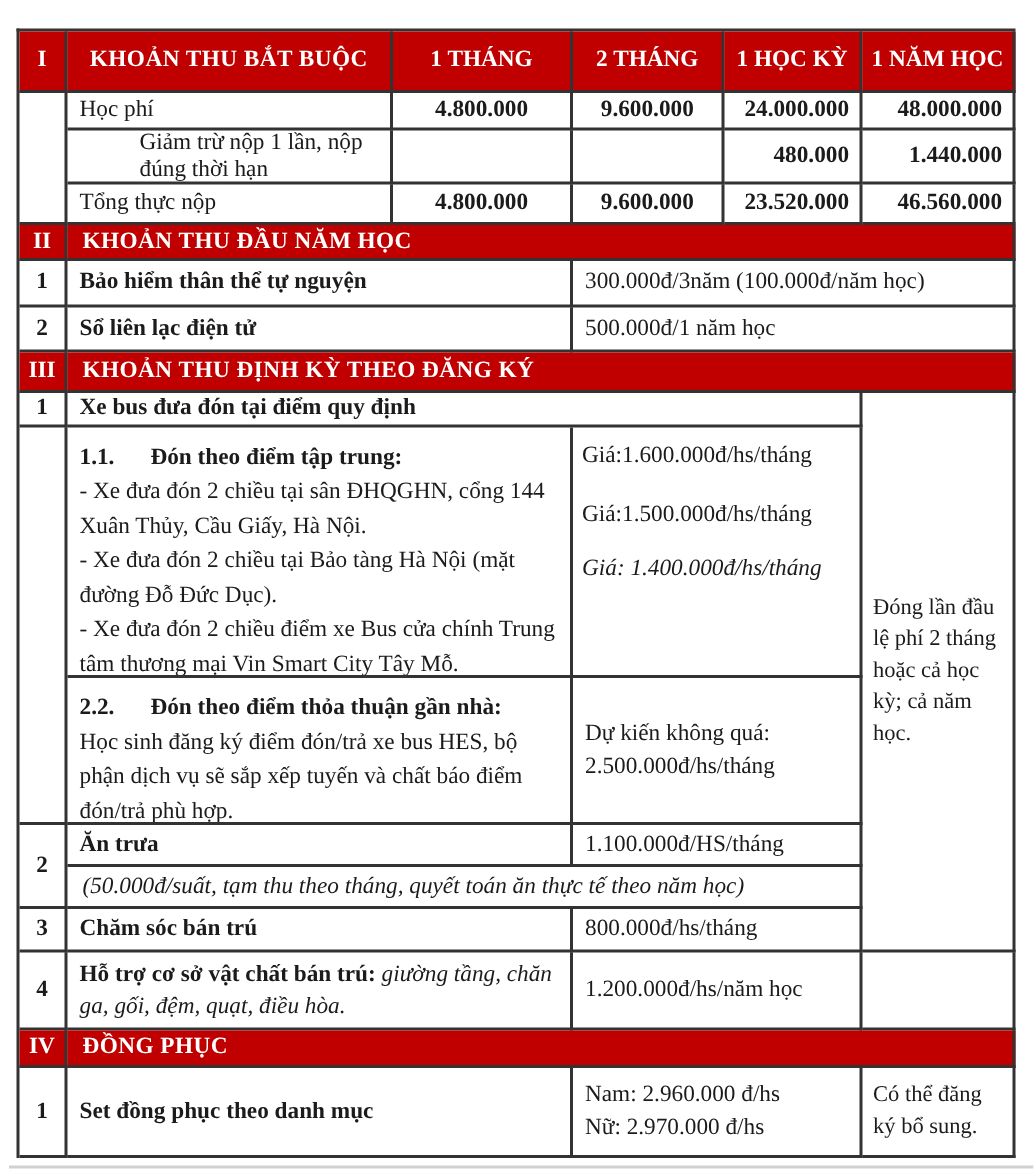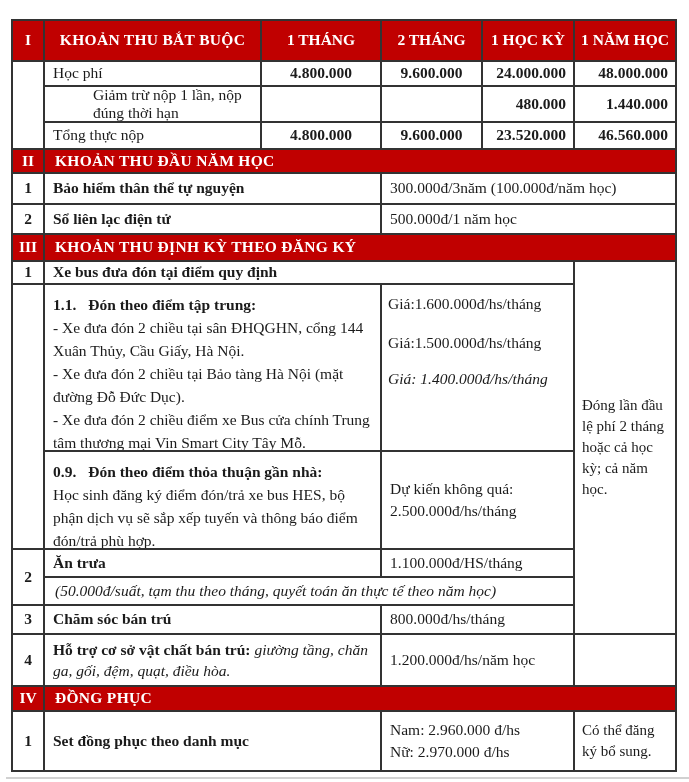--- a/index.html
+++ b/index.html
@@ -30,21 +30,21 @@
   .center{justify-content:center;text-align:center;}
   .right{justify-content:flex-end;padding-right:7px;text-align:right;}
   .padL{padding-left:8px;padding-right:6px;}
   .padL10{padding-left:10px;padding-right:6px;}
   .bold{font-weight:bold;}
   .italic{font-style:italic;}
   .small-lh{line-height:18px;padding-left:48px;}
   .colbox{flex-direction:column;align-items:flex-start;justify-content:flex-start;}
   .colcenter{flex-direction:column;align-items:flex-start;justify-content:center;}
   .optblock{padding:8px 6px 0 8px;line-height:23px;}
-  .opthead-gap{margin-left:12px;}
+  .opthead-gap{margin-left:24px;}
   .giaprice{line-height:19px;padding-left:6px;}
   .gia1{margin-top:9px;}
   .gia2{margin-top:20px;}
   .gia3{margin-top:17px;font-style:italic;}
   .note-cell{padding:4px 5px 4px 7px;line-height:21px;font-size:15px;}
   .uniform-lines{line-height:22px;}
   .banner-title{letter-spacing:.3px;}
   .shadow-line{position:absolute;left:6px;top:777px;width:683px;height:2px;background:#c9c9c9;opacity:.85;}
 </style>
 </head>
@@ -108,22 +108,22 @@
     </div>
   </div>
   <div class="cell colbox" style="grid-area:10/4/11/6">
     <div class="giaprice gia1">Giá:1.600.000đ/hs/tháng</div>
     <div class="giaprice gia2">Giá:1.500.000đ/hs/tháng</div>
     <div class="giaprice gia3">Giá: 1.400.000đ/hs/tháng</div>
   </div>
 
   <div class="cell colbox" style="grid-area:11/2/12/4">
     <div class="optblock">
-      <div><span class="bold">0.9.</span><span class="bold opthead-gap">Đón theo điểm thỏa thuận gần nhà:</span></div>
-      <div>Học sinh đăng ký điểm đón/trả xe bus HES, bộ phận dịch vụ sẽ sắp xếp tuyến và thông báo điểm đón/trả phù hợp.</div>
+      <div><span class="bold">2.2.</span><span class="bold opthead-gap">Đón theo điểm thỏa thuận gần nhà:</span></div>
+      <div>Học sinh đăng ký điểm đón/trả xe bus HES, bộ phận dịch vụ sẽ sắp xếp tuyến và chất báo điểm đón/trả phù hợp.</div>
     </div>
   </div>
   <div class="cell colcenter padL" style="grid-area:11/4/12/6;line-height:22px;padding-top:0">
     <div>Dự kiến không quá:</div>
     <div>2.500.000đ/hs/tháng</div>
   </div>
 
   <div class="cell bold center" style="grid-area:12/1/14/2">2</div>
   <div class="cell bold padL" style="grid-area:12/2/13/4">Ăn trưa</div>
   <div class="cell padL" style="grid-area:12/4/13/6">1.100.000đ/HS/tháng</div>

